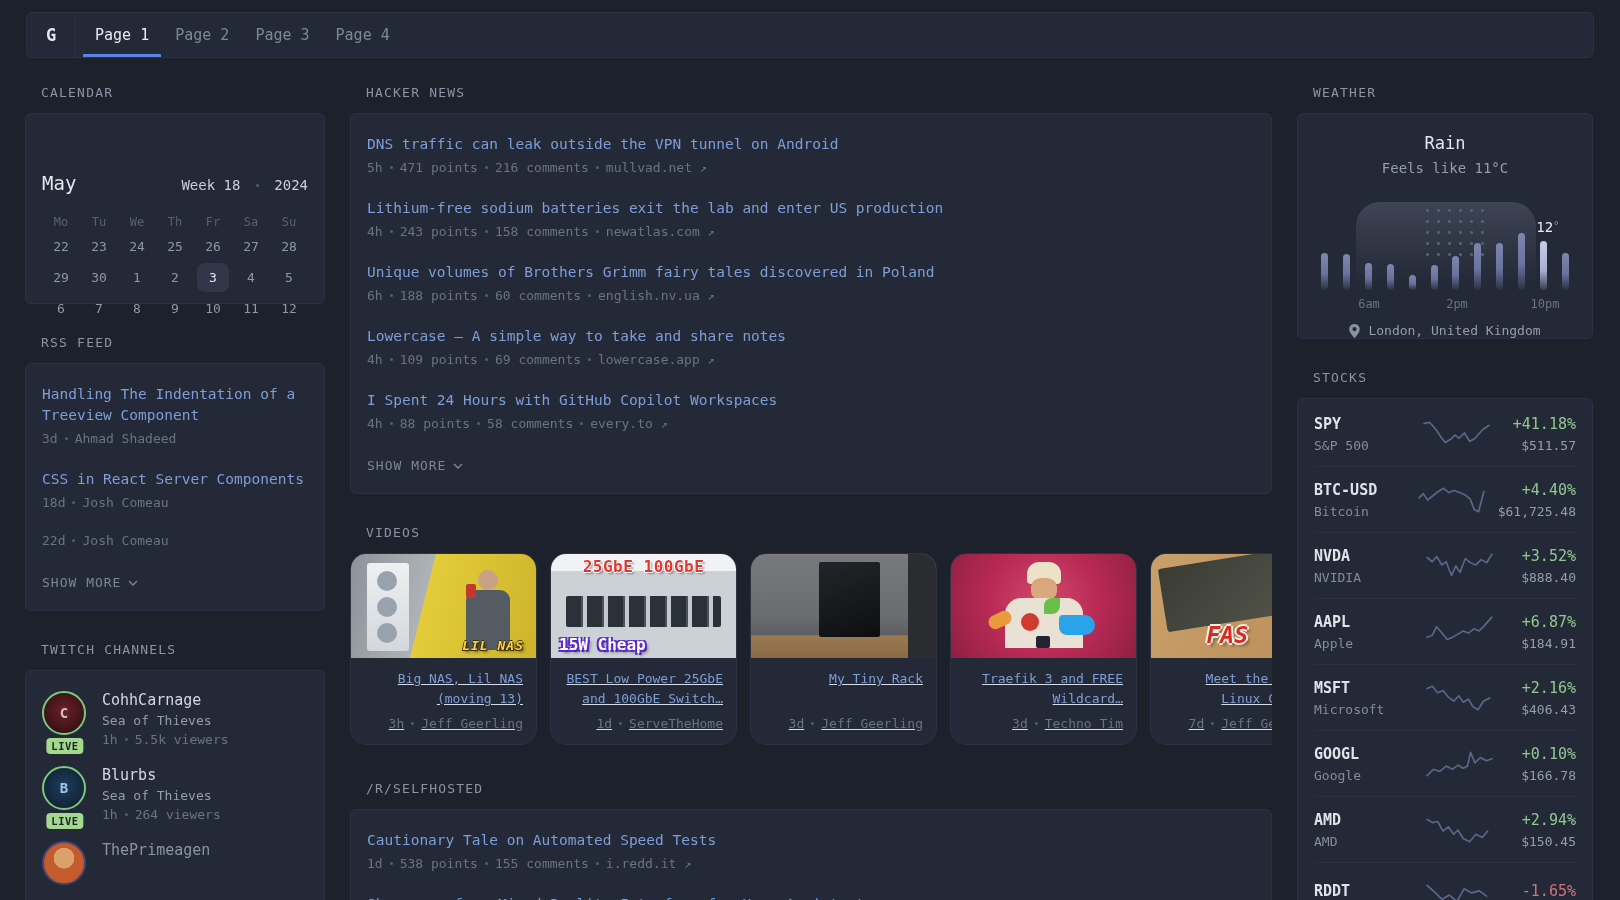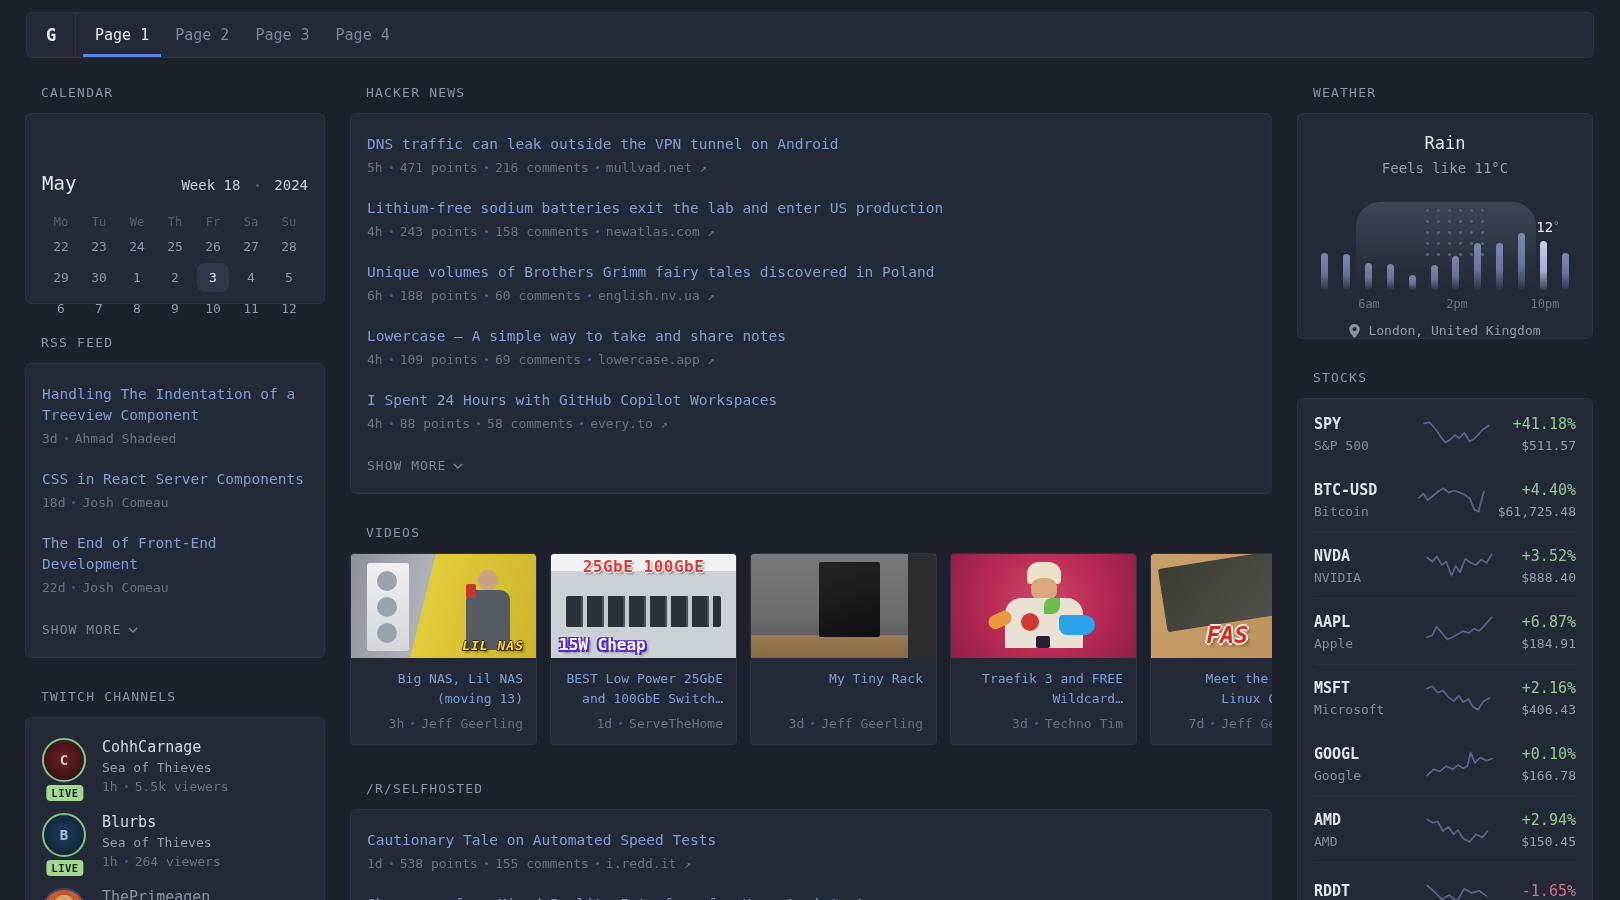--- a/index.html
+++ b/index.html
@@ -59,21 +59,21 @@
   .av1{background:radial-gradient(circle at 50% 45%,#6b2128 0%,#3a1216 70%,#23090b 100%);color:#cfc4c4;}
   .av2{background:radial-gradient(circle at 50% 45%,#1c3d5c 0%,#122337 75%);color:#9fc4e8;}
   .av3{background:radial-gradient(circle at 50% 38%,#dca06a 0 32%,#c25c2d 33% 100%);color:#3a241c;}
   .live-badge{position:absolute;left:50%;transform:translateX(-50%);bottom:-7px;background:#a3d98c;color:#1b2430;font-size:10.5px;font-weight:bold;padding:2px 5px;border-radius:4px;letter-spacing:.5px;}
   .twitch-name{font-size:15px;color:#d4d8e1;margin-bottom:4px;}
   .twitch-name.off{color:#8b93a3;}
   .twitch-game{font-size:13px;color:#959dad;margin-bottom:4px;}
 
   
   .videos-row{display:flex;gap:13px;overflow:hidden;}
-  .video-card{flex:0 0 187px;width:187px;background:var(--card);border:1px solid var(--border);border-radius:4px;overflow:hidden;}
+  .video-card{flex:0 0 187px;width:187px;background:var(--card);border:1px solid var(--border);border-radius:16px;overflow:hidden;text-decoration:underline;}
   .thumb{height:104px;position:relative;overflow:hidden;}
   .video-body{padding:11px 13px 13px 13px;text-align:right;}
   .video-title{display:block;font-size:13px;line-height:20px;color:var(--link);min-height:47px;}
   
   .thumb1{background:linear-gradient(104deg,#8d9298 0%,#aeb3b8 40%,#e3cc39 40.5%,#cdb42c 100%);}
   .t1-case{position:absolute;left:16px;top:9px;width:42px;height:88px;background:linear-gradient(#eef0f1,#d4d8db);border-radius:3px;}
   .t1-case::before{content:"";position:absolute;left:10px;top:8px;width:20px;height:20px;border-radius:50%;background:#99a3ad;box-shadow:0 26px 0 #99a3ad,0 52px 0 #99a3ad;}
   .t1-person{position:absolute;right:26px;top:16px;width:44px;height:88px;}
   .t1-person::before{content:"";position:absolute;left:12px;top:0;width:20px;height:20px;border-radius:50%;background:#c9a184;}
   .t1-person::after{content:"";position:absolute;left:0;top:20px;width:44px;height:60px;border-radius:10px 10px 0 0;background:#555b63;}
@@ -248,21 +248,20 @@
       <div class="card feed">
         <div class="feed-item">
           <a class="item-title">Handling The Indentation of a Treeview Component</a>
           <div class="meta"><span>3d</span><span class="dot"></span><span>Ahmad Shadeed</span></div>
         </div>
         <div class="feed-item">
           <a class="item-title">CSS in React Server Components</a>
           <div class="meta"><span>18d</span><span class="dot"></span><span>Josh Comeau</span></div>
         </div>
         <div class="feed-item">
-          <a class="item-title">The End of Front-End Development</a>
           <div class="meta"><span>22d</span><span class="dot"></span><span>Josh Comeau</span></div>
         </div>
         <div class="show-more">
             <span>SHOW MORE</span>
             <span class="chev">
               <svg width="10" height="6" viewBox="0 0 10 6">
                 <path d="M1 1l4 4 4-4" stroke="#7d8596" stroke-width="1.4" fill="none"></path>
               </svg>
             </span>
           </div>

